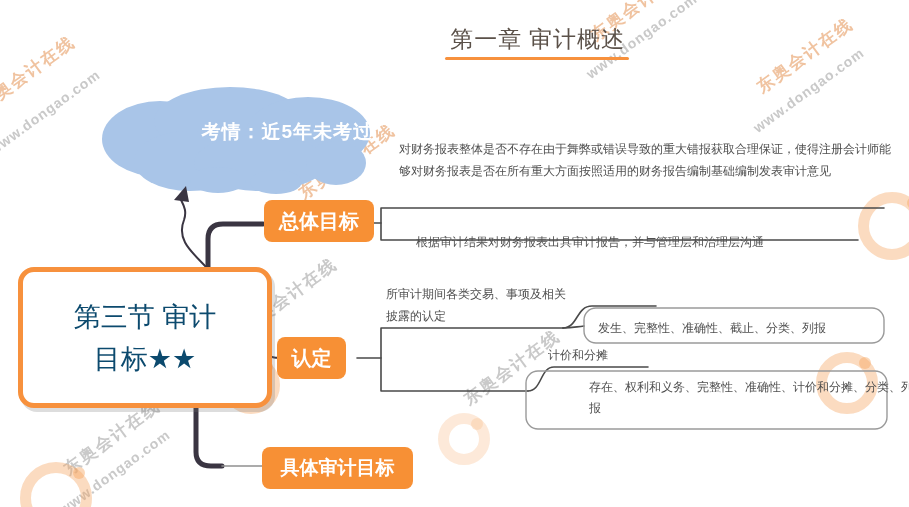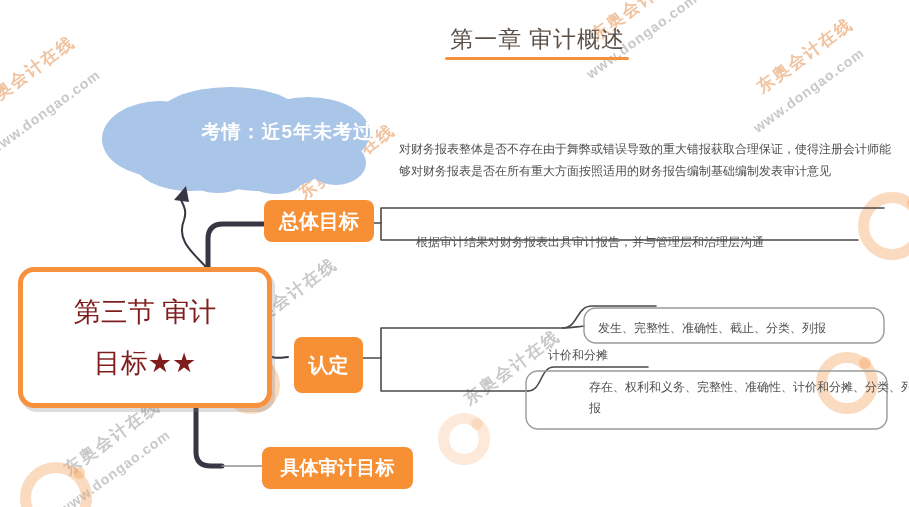--- a/index.html
+++ b/index.html
@@ -42,29 +42,29 @@
   .stroke-branch{stroke:var(--line-gray);stroke-width:1.6;fill:none;stroke-linecap:round;stroke-linejoin:round;}
   .stroke-gray{stroke:#909090;stroke-width:1.6;fill:none;stroke-linecap:round;}
   .stroke-box{stroke:var(--box-border-gray);stroke-width:1.4;fill:none;}
   .fill-dark{fill:var(--connector-dark);}
   
   .root-node{
     position:absolute;left:18px;top:267px;width:244px;height:131px;z-index:2;
     background:#ffffff;border:5px solid var(--accent-orange);border-radius:16px;
     box-shadow:3px 4px 0 rgba(120,120,120,.25);
     display:flex;align-items:center;justify-content:center;text-align:center;
-    font-size:27px;line-height:51px;color:#7f1d1d;white-space:pre-line;
+    font-size:27px;line-height:42px;color:#0c4a6e;white-space:pre-line;
   }
   .orange-node{
     position:absolute;z-index:2;background:var(--node-fill-orange);border-radius:8px;
     display:flex;align-items:center;justify-content:center;
     color:#ffffff;font-weight:bold;
   }
   #node-overall{left:264px;top:200px;width:110px;height:42px;font-size:20px;}
-  #node-assertion{left:294px;top:337px;width:69px;height:56px;font-size:20px;}
+  #node-assertion{left:277px;top:337px;width:69px;height:42px;font-size:20px;}
   #node-specific{left:262px;top:447px;width:151px;height:42px;font-size:19px;}
   
   .leaf{
     position:absolute;z-index:2;color:var(--text-dark);
     font-size:12px;line-height:22px;
   }
   #txt-overall-1{left:399px;top:138px;width:492px;}
   #txt-overall-2{left:399px;top:231px;width:480px;margin-left:17px;}
   #txt-transactions{left:386px;top:283px;width:182px;}
   #txt-balances{left:386px;top:343px;width:165px;}
@@ -156,17 +156,18 @@
 
   <div class="root-node">第三节 审计
 目标★★</div>
 
   <div class="orange-node" id="node-overall">总体目标</div>
   <div class="orange-node" id="node-assertion">认定</div>
   <div class="orange-node" id="node-specific">具体审计目标</div>
 
   <div class="leaf" id="txt-overall-1">对财务报表整体是否不存在由于舞弊或错误导致的重大错报获取合理保证，使得注册会计师能够对财务报表是否在所有重大方面按照适用的财务报告编制基础编制发表审计意见</div>
   <div class="leaf" id="txt-overall-2">根据审计结果对财务报表出具审计报告，并与管理层和治理层沟通</div>
+  <div class="leaf" id="txt-transactions">所审计期间各类交易、事项及相关披露的认定</div>
   <div class="leaf" id="txt-income-assertions">发生、完整性、准确性、截止、分类、列报</div>
   <div class="leaf" id="txt-balance-sheet">计价和分摊</div>
   <div class="leaf" id="txt-balance-assertions">存在、权利和义务、完整性、准确性、计价和分摊、分类、列报</div>
 
 </div>
 
 </body></html>

